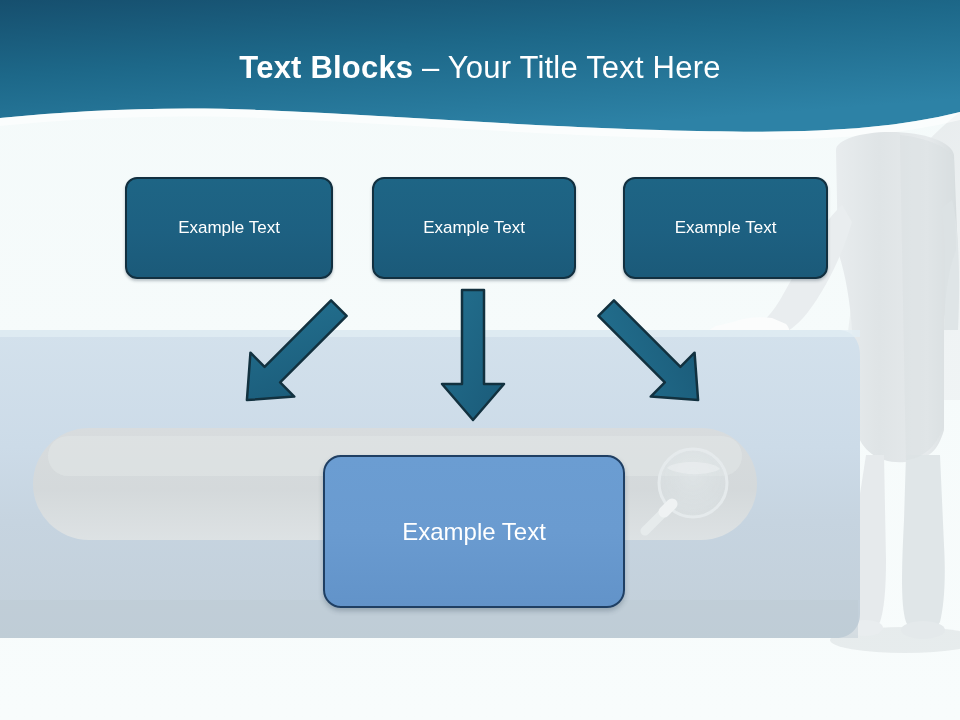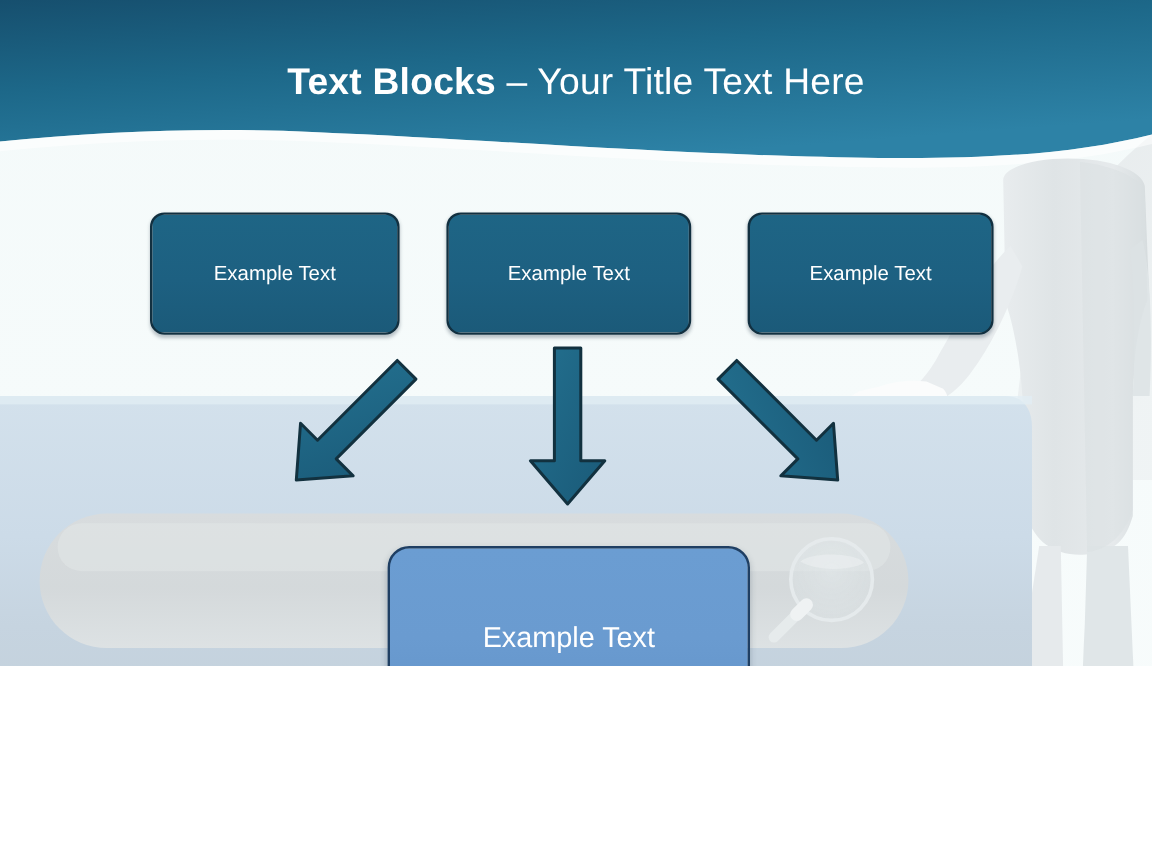--- a/index.html
+++ b/index.html
@@ -6,21 +6,21 @@
     margin: 0;
     padding: 0;
     background: #ffffff;
   }
   body {
     font-family: "Liberation Sans", sans-serif;
   }
   #slide {
     position: relative;
     width: 960px;
-    height: 555px;
+    height: 720px;
     overflow: hidden;
     background: #4c1d95;
   }
 
   
   .bg-svg {
     position: absolute;
     left: 0; top: 0;
     width: 960px;
     height: 720px;

